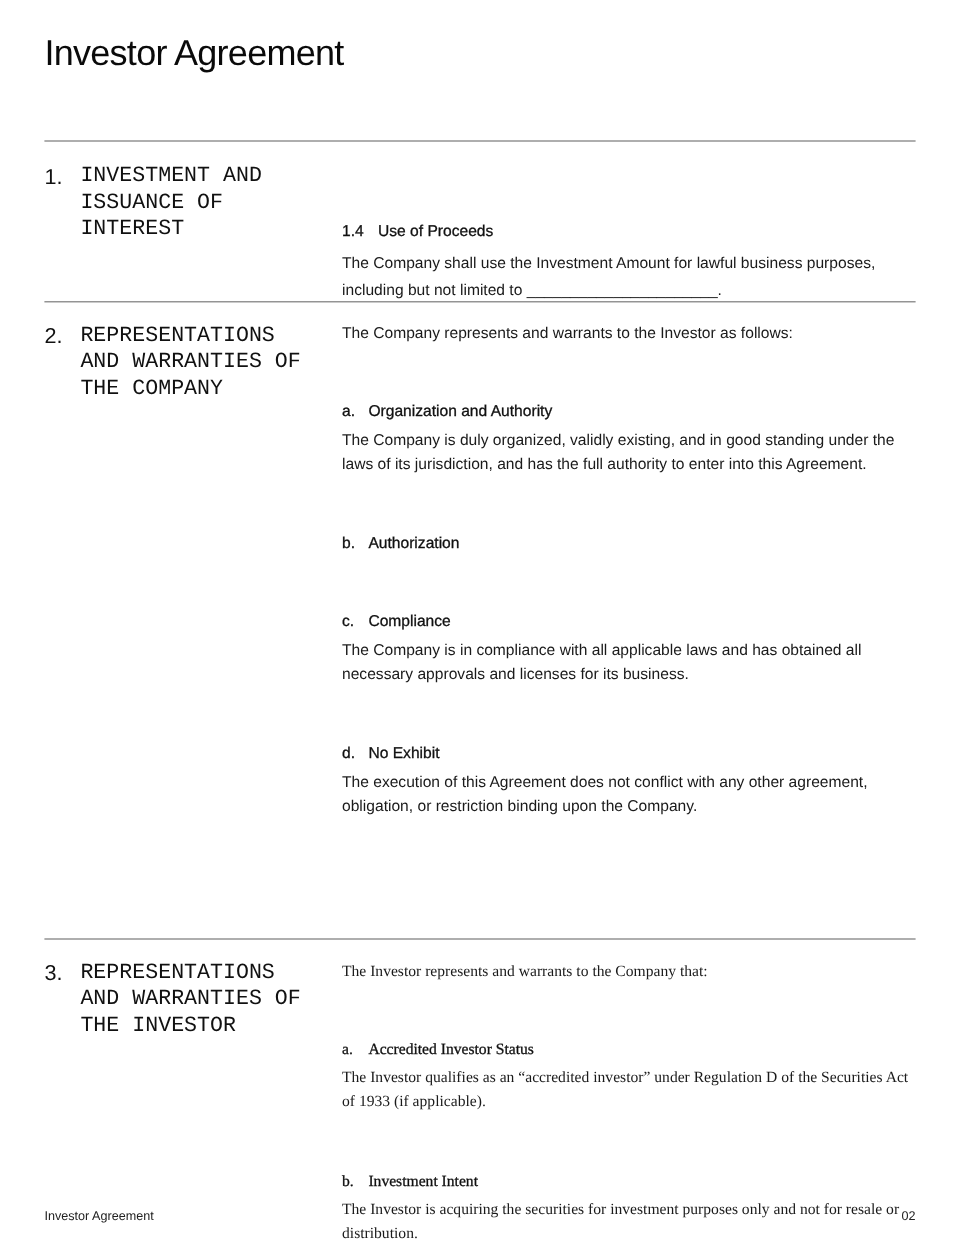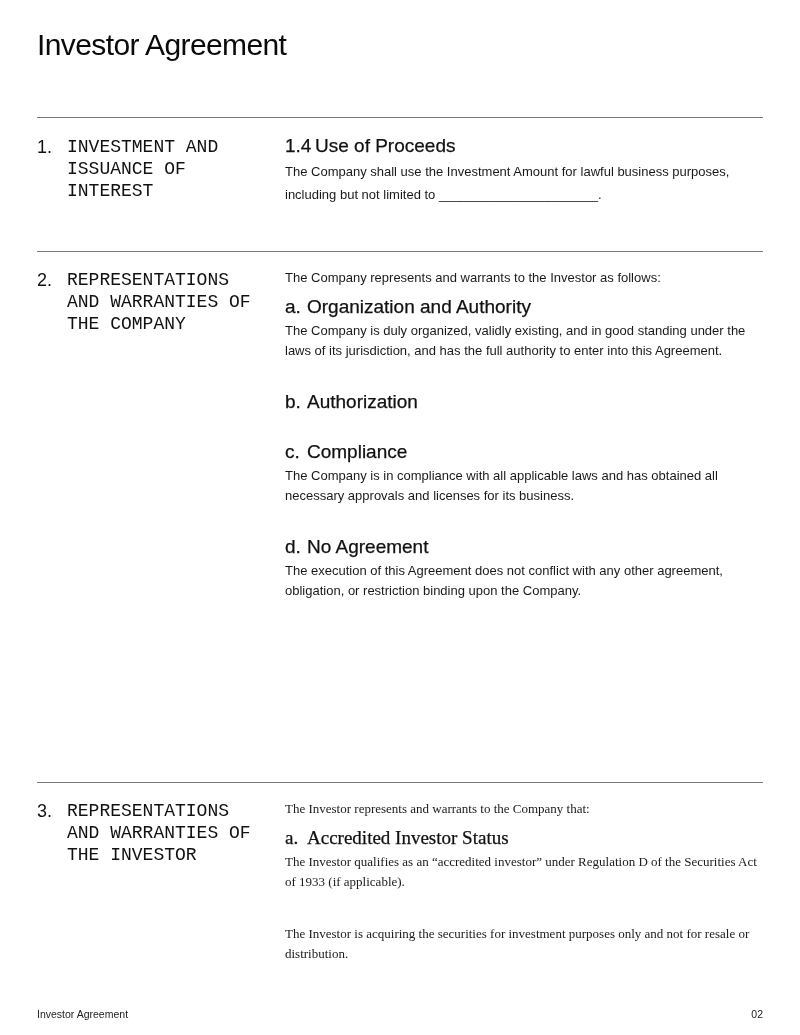--- a/index.html
+++ b/index.html
@@ -7,21 +7,21 @@
   body { position: relative; font-family: "Liberation Sans", "DejaVu Sans", sans-serif; color: #111; overflow: hidden; }
   .title { position: absolute; left: 37px; top: 28px; font-size: 30px; font-weight: 400; letter-spacing: -0.6px; color: #0a0a0a; }
   .rule { position: absolute; left: 37px; width: 726px; height: 1px; background: #7a7a7a; }
   .section { position: absolute; left: 37px; width: 726px; }
   .sec-head { position: absolute; left: 0; top: 0; width: 230px; display: flex; font-size: 18px; line-height: 22px; color: #111; }
   .sec-num { width: 30px; flex: 0 0 30px; }
   .sec-title { flex: 1; font-family: Liberation Mono, monospace; }
   .sec-body { position: absolute; left: 248px; top: 0; width: 480px; font-size: 13px; color: #1a1a1a; }
   .intro { line-height: 18px; margin-bottom: 11px; }
   .clause { margin-bottom: 32px; }
-  .clause-head { font-weight: 400; font-size: 19px; line-height: 18px; margin-bottom: 5px; color: #111; -webkit-text-stroke: 0.25px #111; }
+  .clause-head { font-weight: 400; font-size: 13px; line-height: 18px; margin-bottom: 5px; color: #111; margin-top: 47px; -webkit-text-stroke: 0.25px #111; }
   .clause-letter { display: inline-block; width: 22px; }
   .clause-text { line-height: 20px; }
   .clause-text.loose { line-height: 23px; }
   .footer { position: absolute; top: 1008px; font-size: 10.5px; color: #222; }
   .footer.left { left: 37px; }
   .footer.right { right: 37px; }
 </style>
 </head>
 <body>
 
@@ -65,21 +65,21 @@
       </div>
     </div>
     <div class="clause">
       <div class="clause-head">
         <span class="clause-letter">c.</span><span>Compliance</span>
       </div>
       <div class="clause-text">The Company is in compliance with all applicable laws and has obtained all necessary approvals and licenses for its business.</div>
     </div>
     <div class="clause">
       <div class="clause-head">
-        <span class="clause-letter">d.</span><span>No Agreement</span>
+        <span class="clause-letter">d.</span><span>No Exhibit</span>
       </div>
       <div class="clause-text">The execution of this Agreement does not conflict with any other agreement, obligation, or restriction binding upon the Company.</div>
     </div>
   </div>
 </section>
 
 <div class="rule" style="top:782px;"></div>
 
 <section class="section" style="top:800px;">
   <div class="sec-head">
@@ -88,19 +88,22 @@
   </div>
   <div class="sec-body" style="top:0px;font-family:Liberation Serif, serif;">
     <div class="intro">The Investor represents and warrants to the Company that:</div>
     <div class="clause">
       <div class="clause-head">
         <span class="clause-letter">a.</span><span>Accredited Investor Status</span>
       </div>
       <div class="clause-text">The Investor qualifies as an “accredited investor” under Regulation D of the Securities Act of 1933 (if applicable).</div>
     </div>
     <div class="clause">
+      <div class="clause-head">
+        <span class="clause-letter">b.</span><span>Investment Intent</span>
+      </div>
       <div class="clause-text">The Investor is acquiring the securities for investment purposes only and not for resale or distribution.</div>
     </div>
   </div>
 </section>
 
 <div class="footer left">Investor Agreement</div>
 <div class="footer right">02</div>
 
 </body></html>

